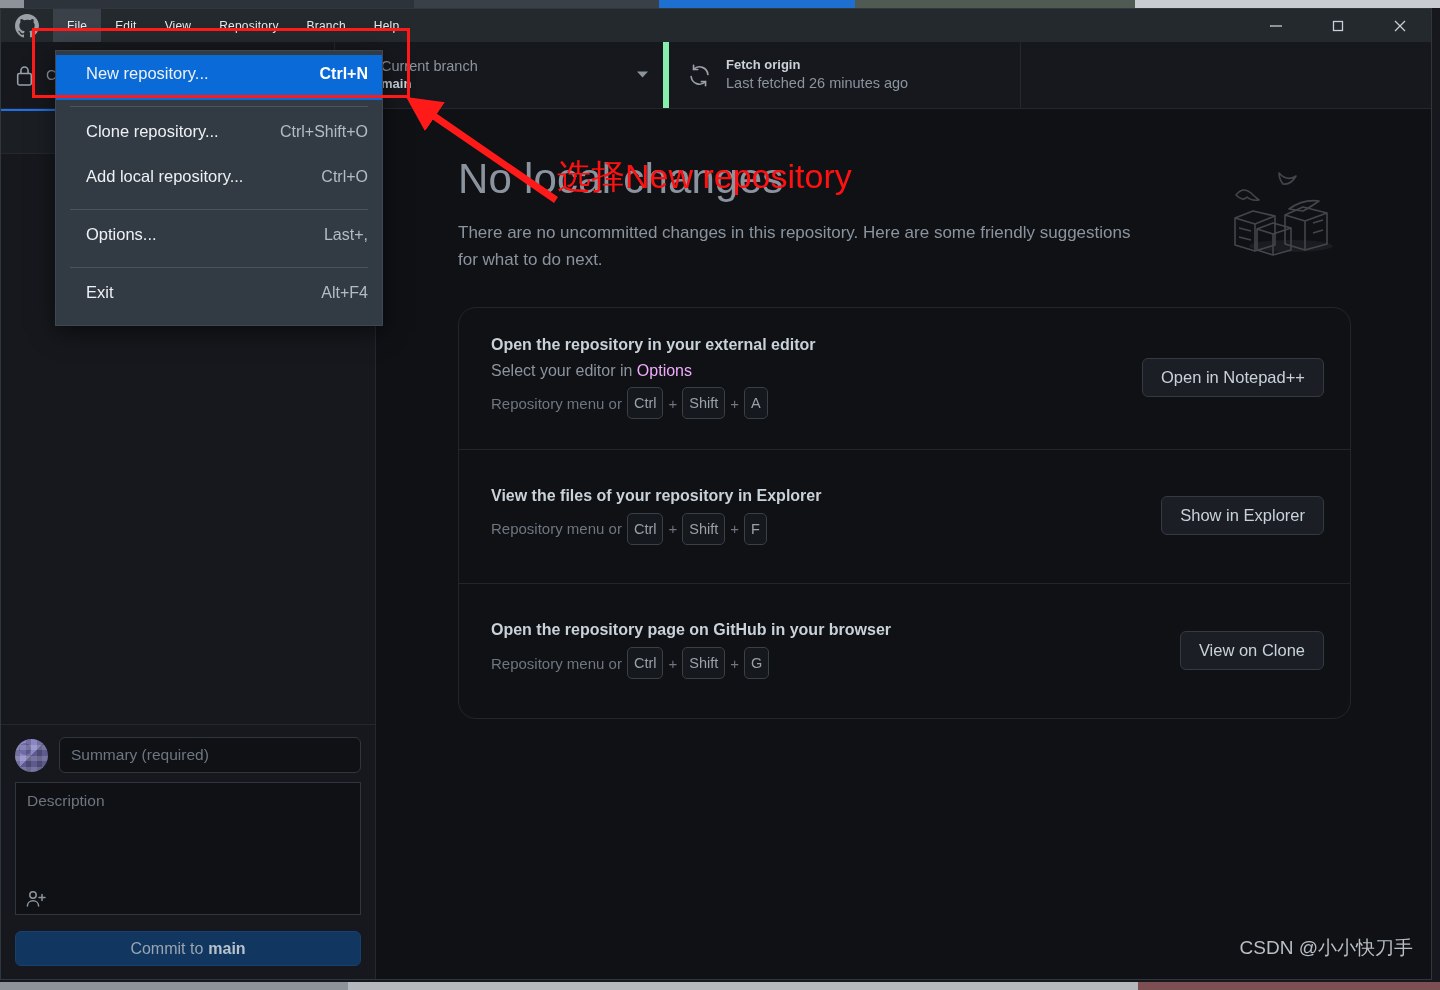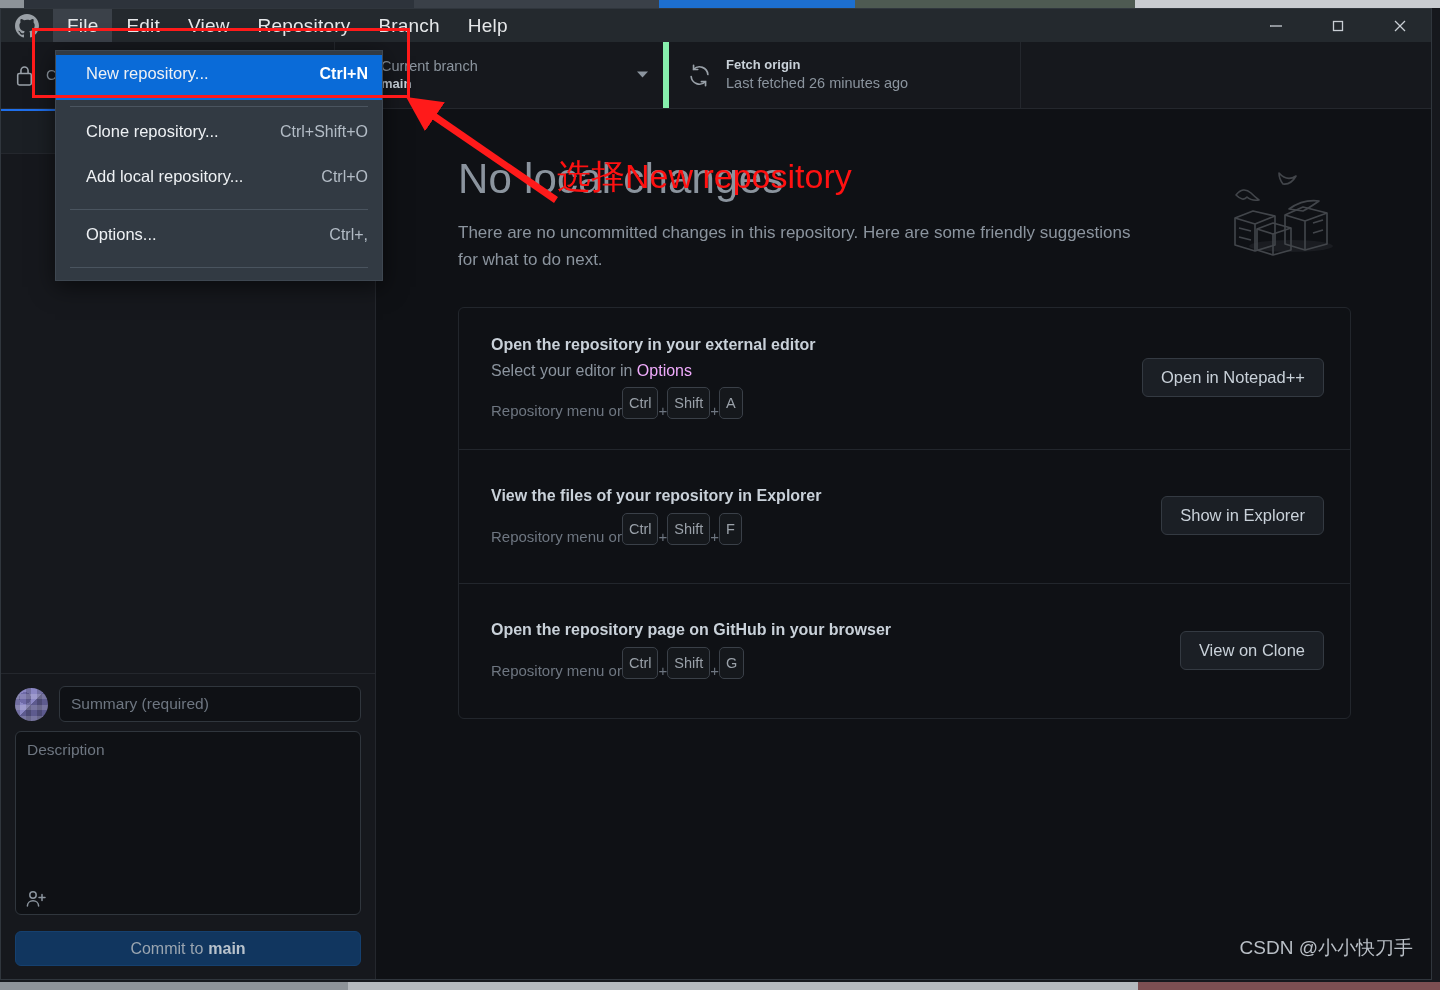--- a/index.html
+++ b/index.html
@@ -46,21 +46,21 @@
   }
   .gh-logo {
     width: 52px; height: 33px;
     display: flex; align-items: center; justify-content: center;
     color: #9aa0a6;
   }
   .menubar { display: flex; align-items: stretch; height: 33px; }
   .menu-item {
     padding: 16px 14px;
     display: flex; align-items: center;
-    font-size: 19px; color: #e6e8ea;
+    font-size: 12px; color: #e6e8ea;
     letter-spacing: .2px;
     cursor: default;
     text-align: center;
   }
   .menu-item.active { background: #3b4149; }
 
   .winctrls {
     position: absolute; right: 0; top: 0;
     height: 33px; display: flex;
   }
@@ -151,24 +151,24 @@
     border: 1px solid #30363d;
     border-radius: 6px;
     color: #c9d1d9; font-size: 15.5px;
     padding: 8px 11px;
     font-family: "Liberation Sans", sans-serif;
     outline: none;
   }
   .input-summary::placeholder { color: #6e7681; }
   .desc-wrap { position: relative; }
   .input-desc {
-    width: 100%; height: 184px;
+    width: 100%; height: 133px;
     background: #0f1115;
     border: 1px solid #30363d;
-    border-radius: 6px;
+    border-radius: 0;
     color: #c9d1d9; font-size: 15.5px;
     padding: 9px 11px;
     resize: none;
     font-family: "Liberation Sans", sans-serif;
     outline: none;
   }
   .input-desc::placeholder { color: #6e7681; }
   .coauthor-btn {
     position: absolute; left: 10px; bottom: 9px;
     color: #8b949e; cursor: pointer;
@@ -203,40 +203,40 @@
     max-width: 680px; line-height: 1.6;
     margin-bottom: 34px;
   }
   .illustration {
     position: absolute; right: 68px; top: 36px;
     width: 140px; height: 120px; opacity: .55;
   }
 
   .suggestions {
     border: 1px solid #22262c;
-    border-radius: 6px;
+    border-radius: 18px;
     overflow: hidden;
   }
   .sg-item {
     display: flex; align-items: center;
     padding: 28px 26px 30px 32px;
     border-bottom: 1px solid #22262c;
     min-height: 134px;
   }
   .sg-item:last-child { border-bottom: none; }
   .sg-left { flex: 1; }
   .sg-title {
     font-size: 16px; font-weight: bold; color: #c9d1d9;
     margin-bottom: 8px;
   }
   .sg-sub {
     font-size: 16px; color: #8b949e; margin-bottom: 7px;
   }
   .sg-sub a { color: #f0abfc; text-decoration: none; }
-  .sg-hint { font-size: 15px; color: #6e7681; display: flex; align-items: flex-end; }
+  .sg-hint { font-size: 15px; color: #6e7681; display: flex; align-items: center; gap: 5px; }
   .kbd {
     display: inline-block;
     border: 1px solid #3a4048;
     border-radius: 5px;
     padding: 7px 6px;
     color: #9aa1a9;
     font-size: 14.5px;
     background: #15181c;
     font-family: "Liberation Sans", sans-serif;
   }
@@ -556,23 +556,27 @@
         <span>Clone repository...</span>
         <span class="acc">Ctrl+Shift+O</span>
       </div>
       <div class="dd-item">
         <span>Add local repository...</span>
         <span class="acc">Ctrl+O</span>
       </div>
       <div class="dd-sep"></div>
       <div class="dd-item">
         <span>Options...</span>
-        <span class="acc">Ctrl+,</span>
+        <span class="acc">Last+,</span>
       </div>
       <div class="dd-sep"></div>
+      <div class="dd-item">
+        <span>Exit</span>
+        <span class="acc">Alt+F4</span>
+      </div>
     </div>
 
     <div class="watermark">CSDN @小小快刀手</div>
   </div>
 
   <div class="anno-box"></div>
 
   <svg class="anno-svg">
     <defs>
       <marker id="arrowhead" markerWidth="5" markerHeight="5" refX="1.2" refY="2.5" orient="auto">

